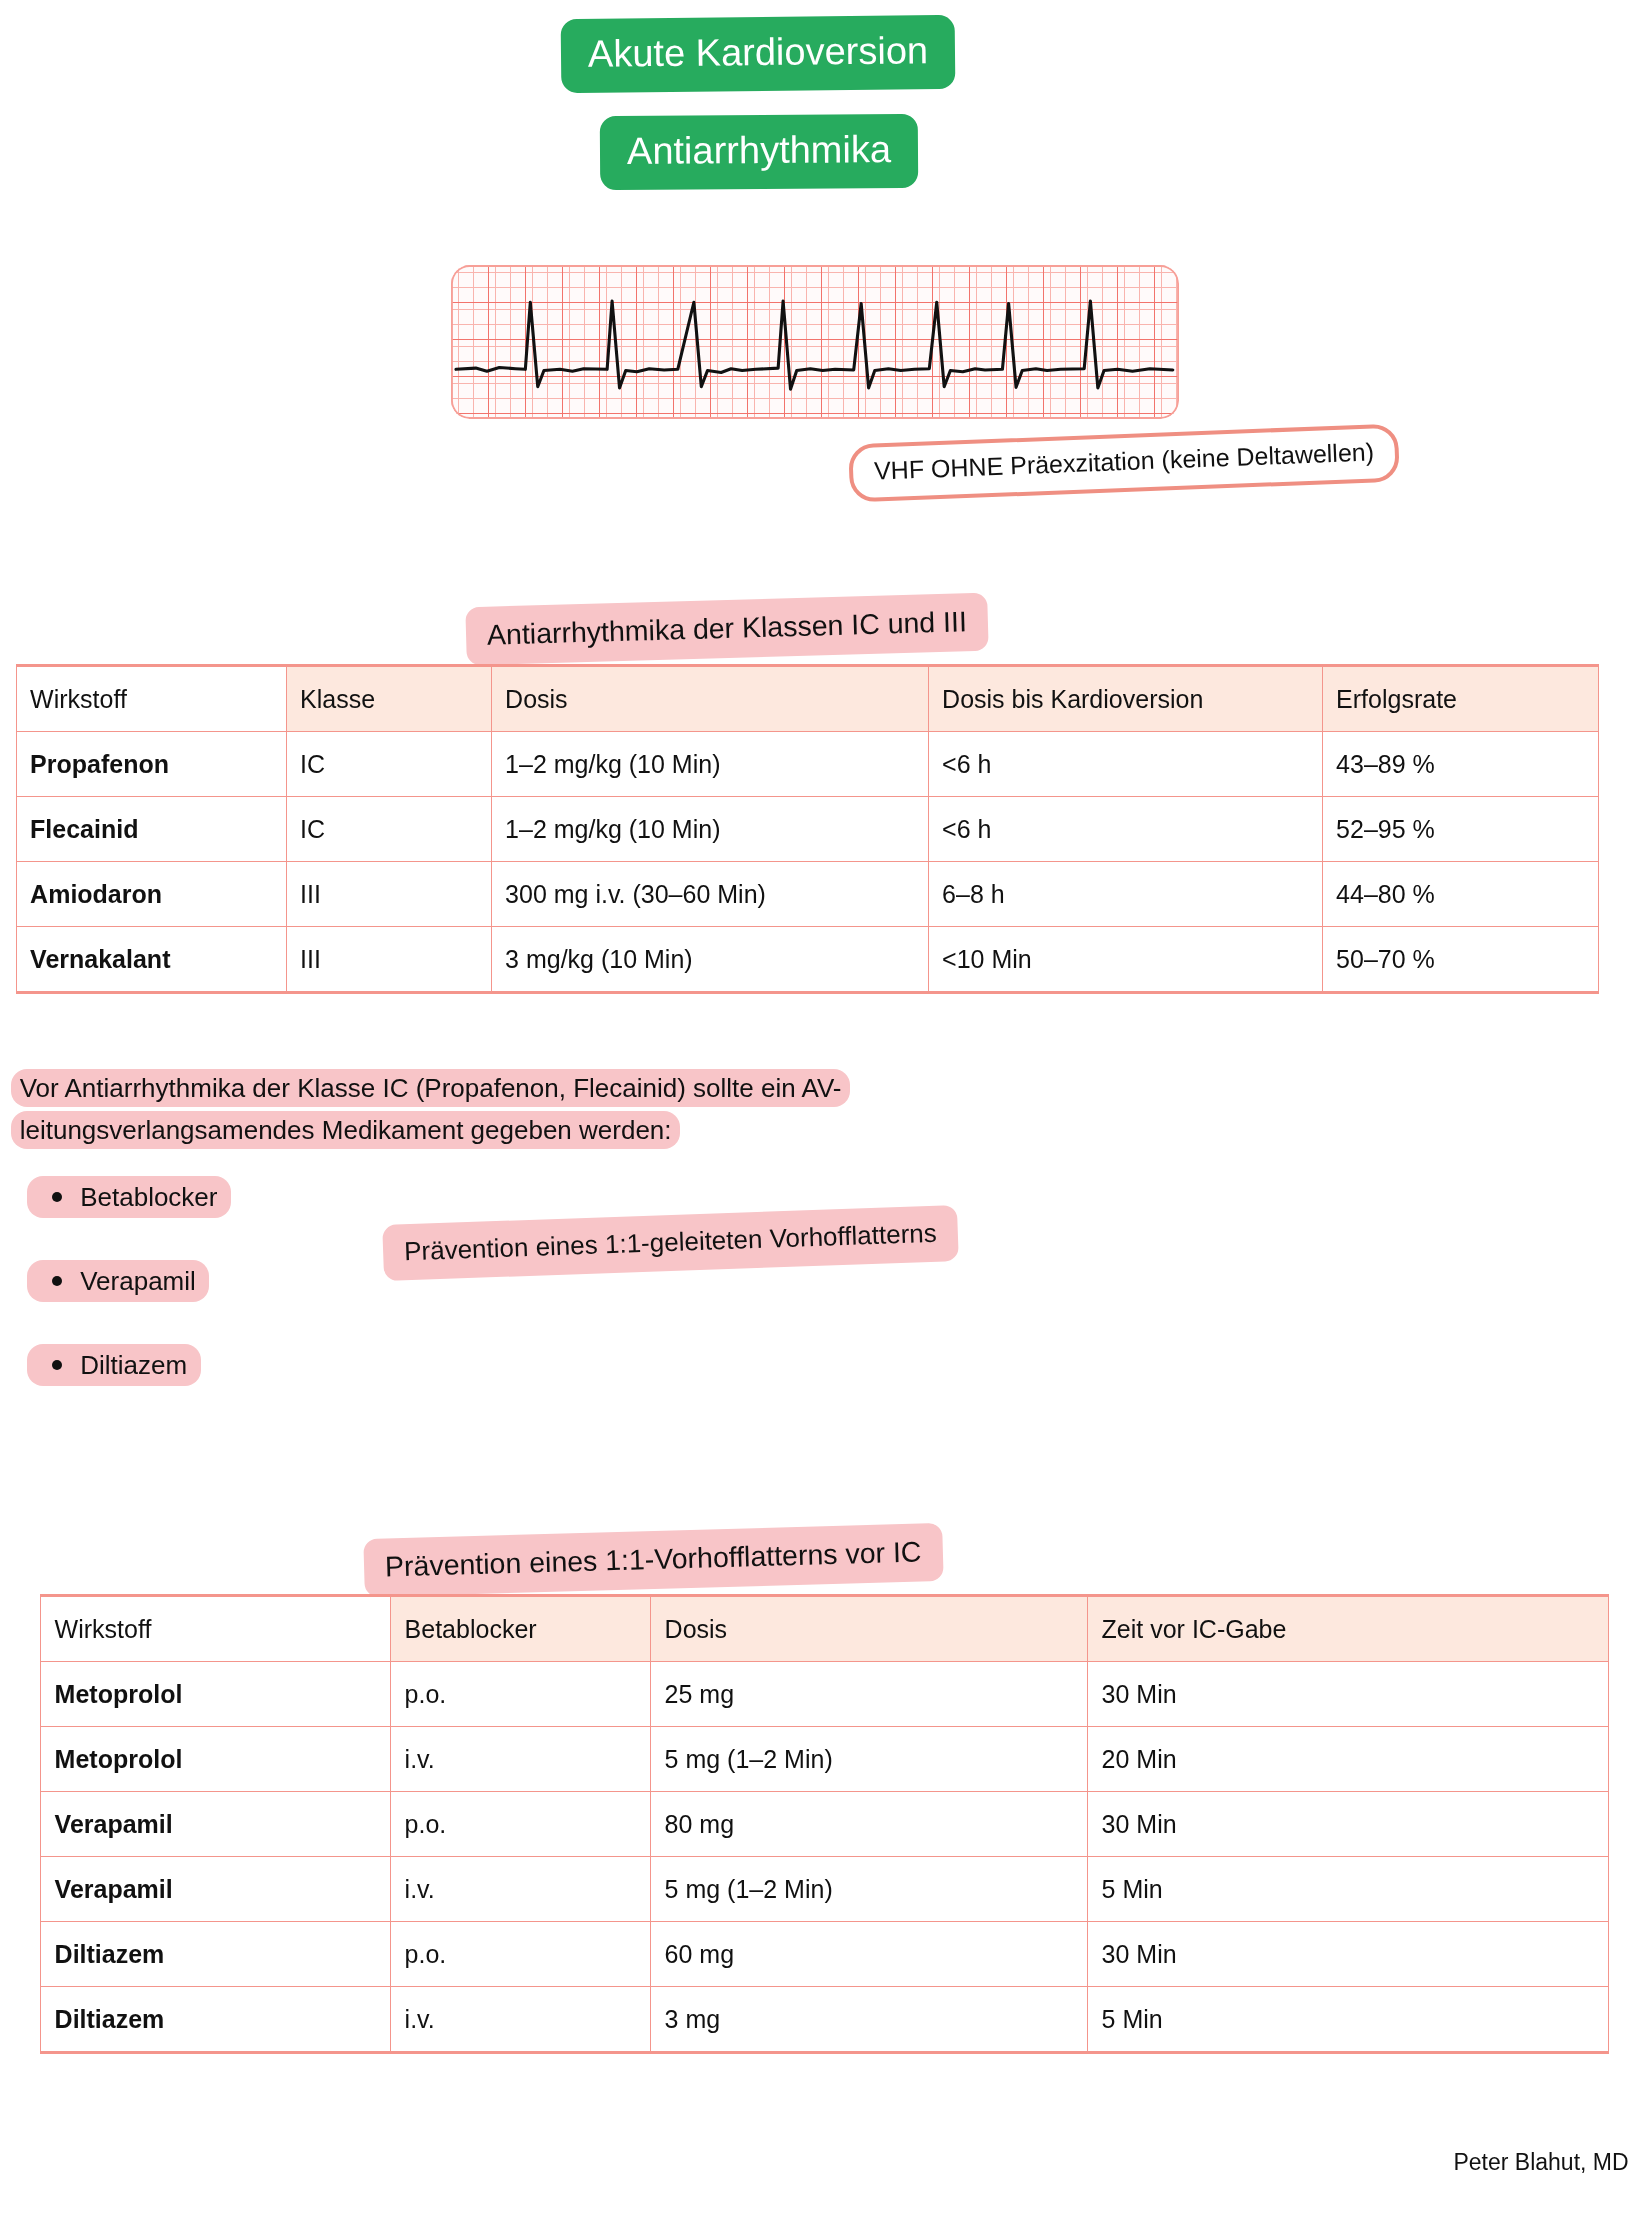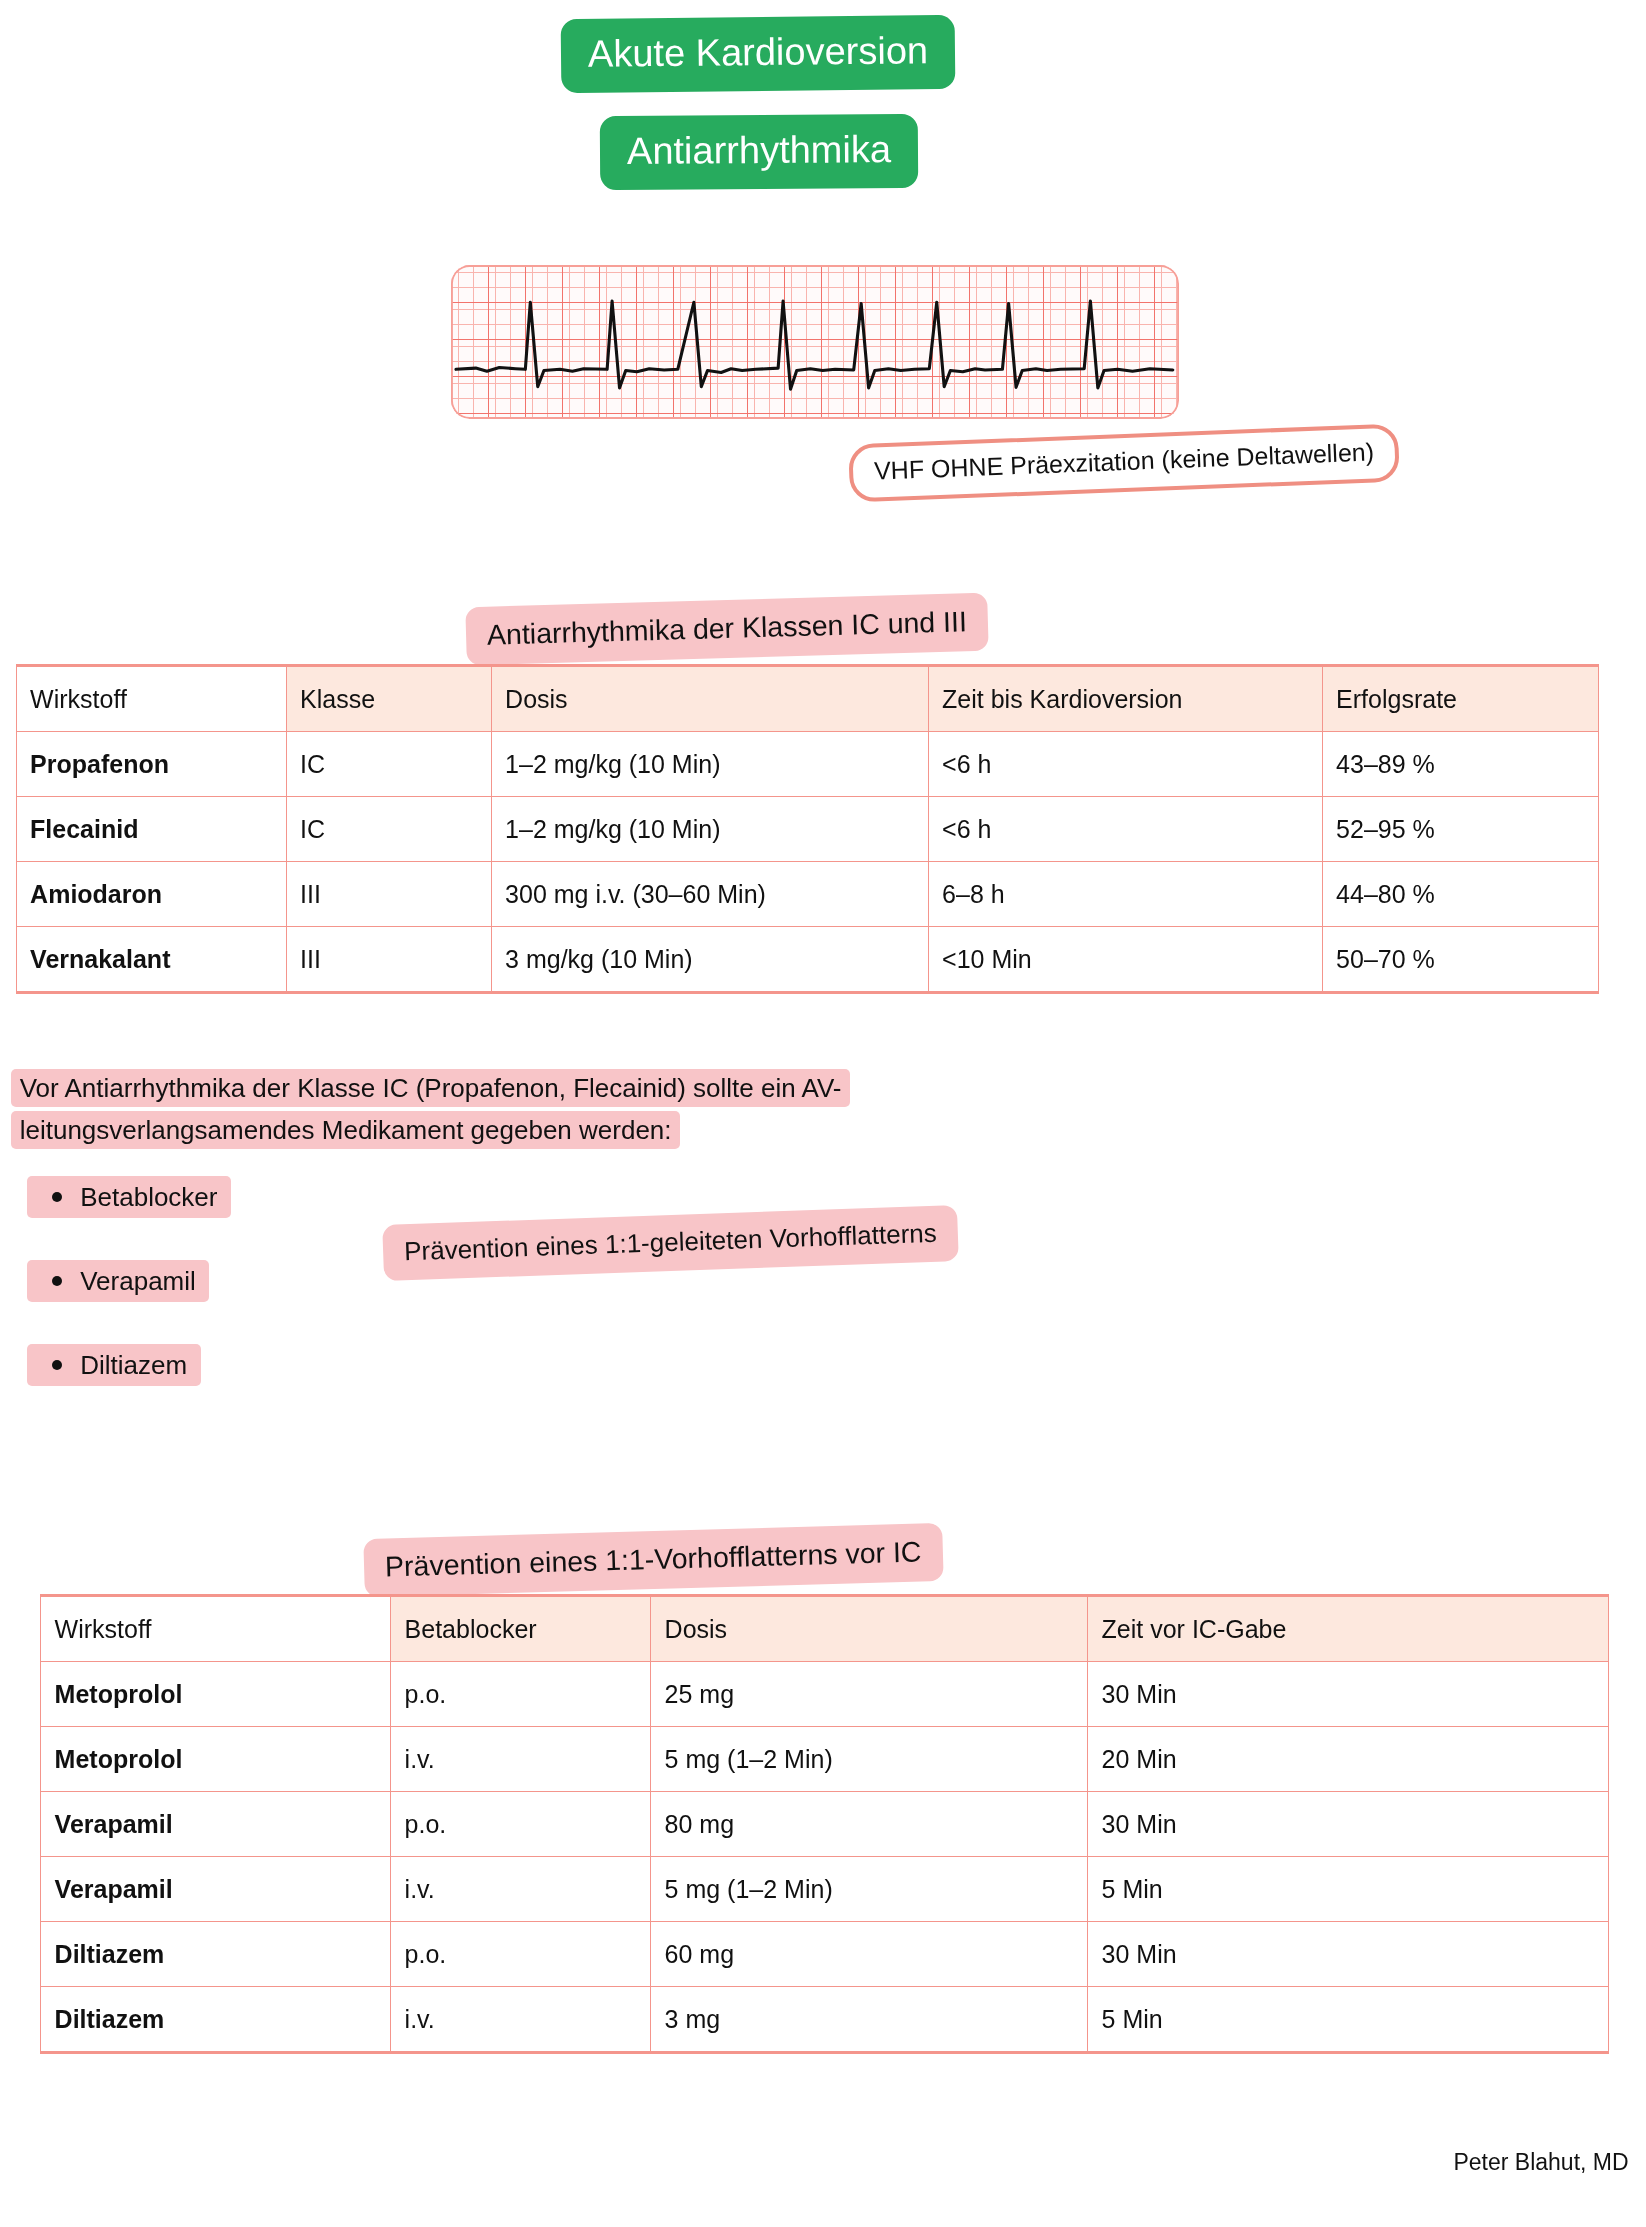--- a/index.html
+++ b/index.html
@@ -147,21 +147,21 @@
     left: 11px;
     top: 1067px;
     width: 1178px;
     font-size: 26px;
     line-height: 1.62;
   }
   .note-block .hl {
     background: #f8c5c8;
     box-decoration-break: clone;
     -webkit-box-decoration-break: clone;
-    border-radius: 5px;
+    border-radius: 16px;
     padding: 4.3px 8.7px;
   }
   .note-list {
     list-style: none;
     margin: 8.7px 0 0 0;
     padding: 0;
   }
   .note-list li {
     margin: 0 0 10px 0;
     padding: 16px;
@@ -224,21 +224,21 @@
       <col style="width:205px">
       <col style="width:437px">
     <col style="width:394px">
       <col style="width:276px">
   </colgroup>
   <thead>
     <tr>
       <th class="first-head">Wirkstoff</th>
       <th>Klasse</th>
       <th>Dosis</th>
-      <th>Zeit bis Kardioversion</th>
+      <th>Dosis bis Kardioversion</th>
       <th>Erfolgsrate</th>
     </tr>
   </thead>
   <tbody>
     <tr>
       <td class="drug">Propafenon</td>
       <td>IC</td>
       <td>1–2 mg/kg (10 Min)</td>
       <td>&lt;6 h</td>
       <td>43–89 %</td>

